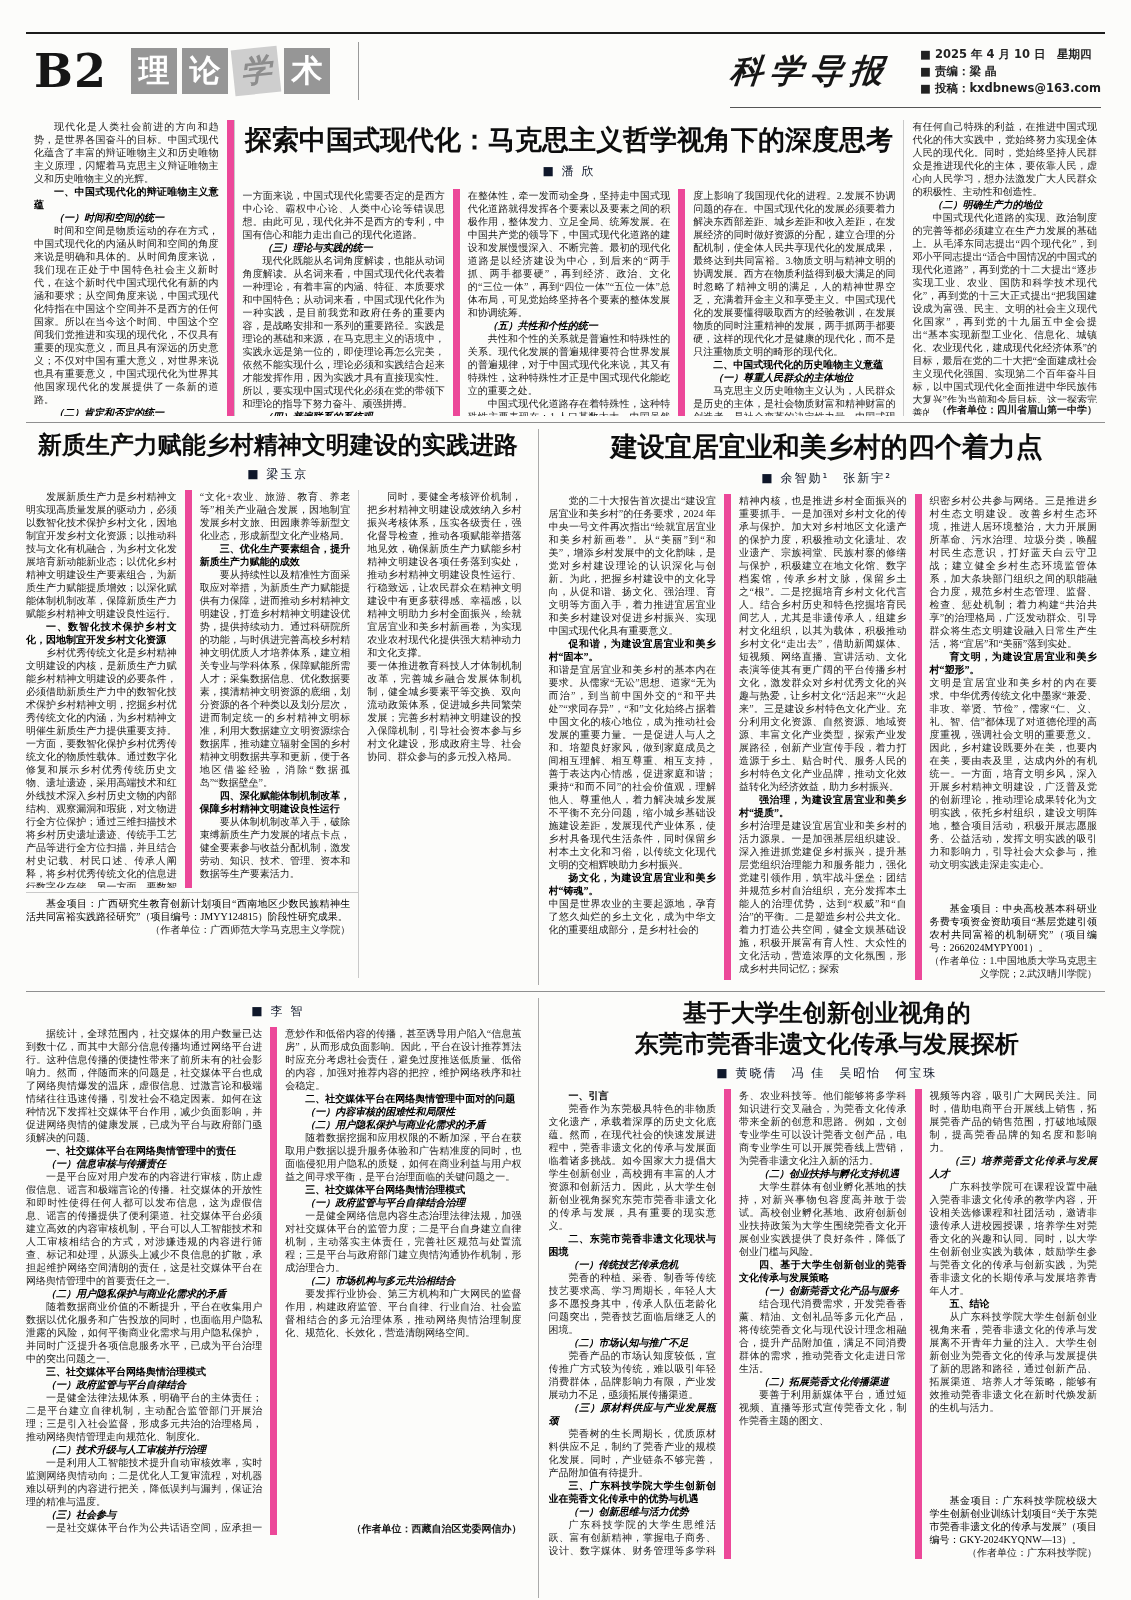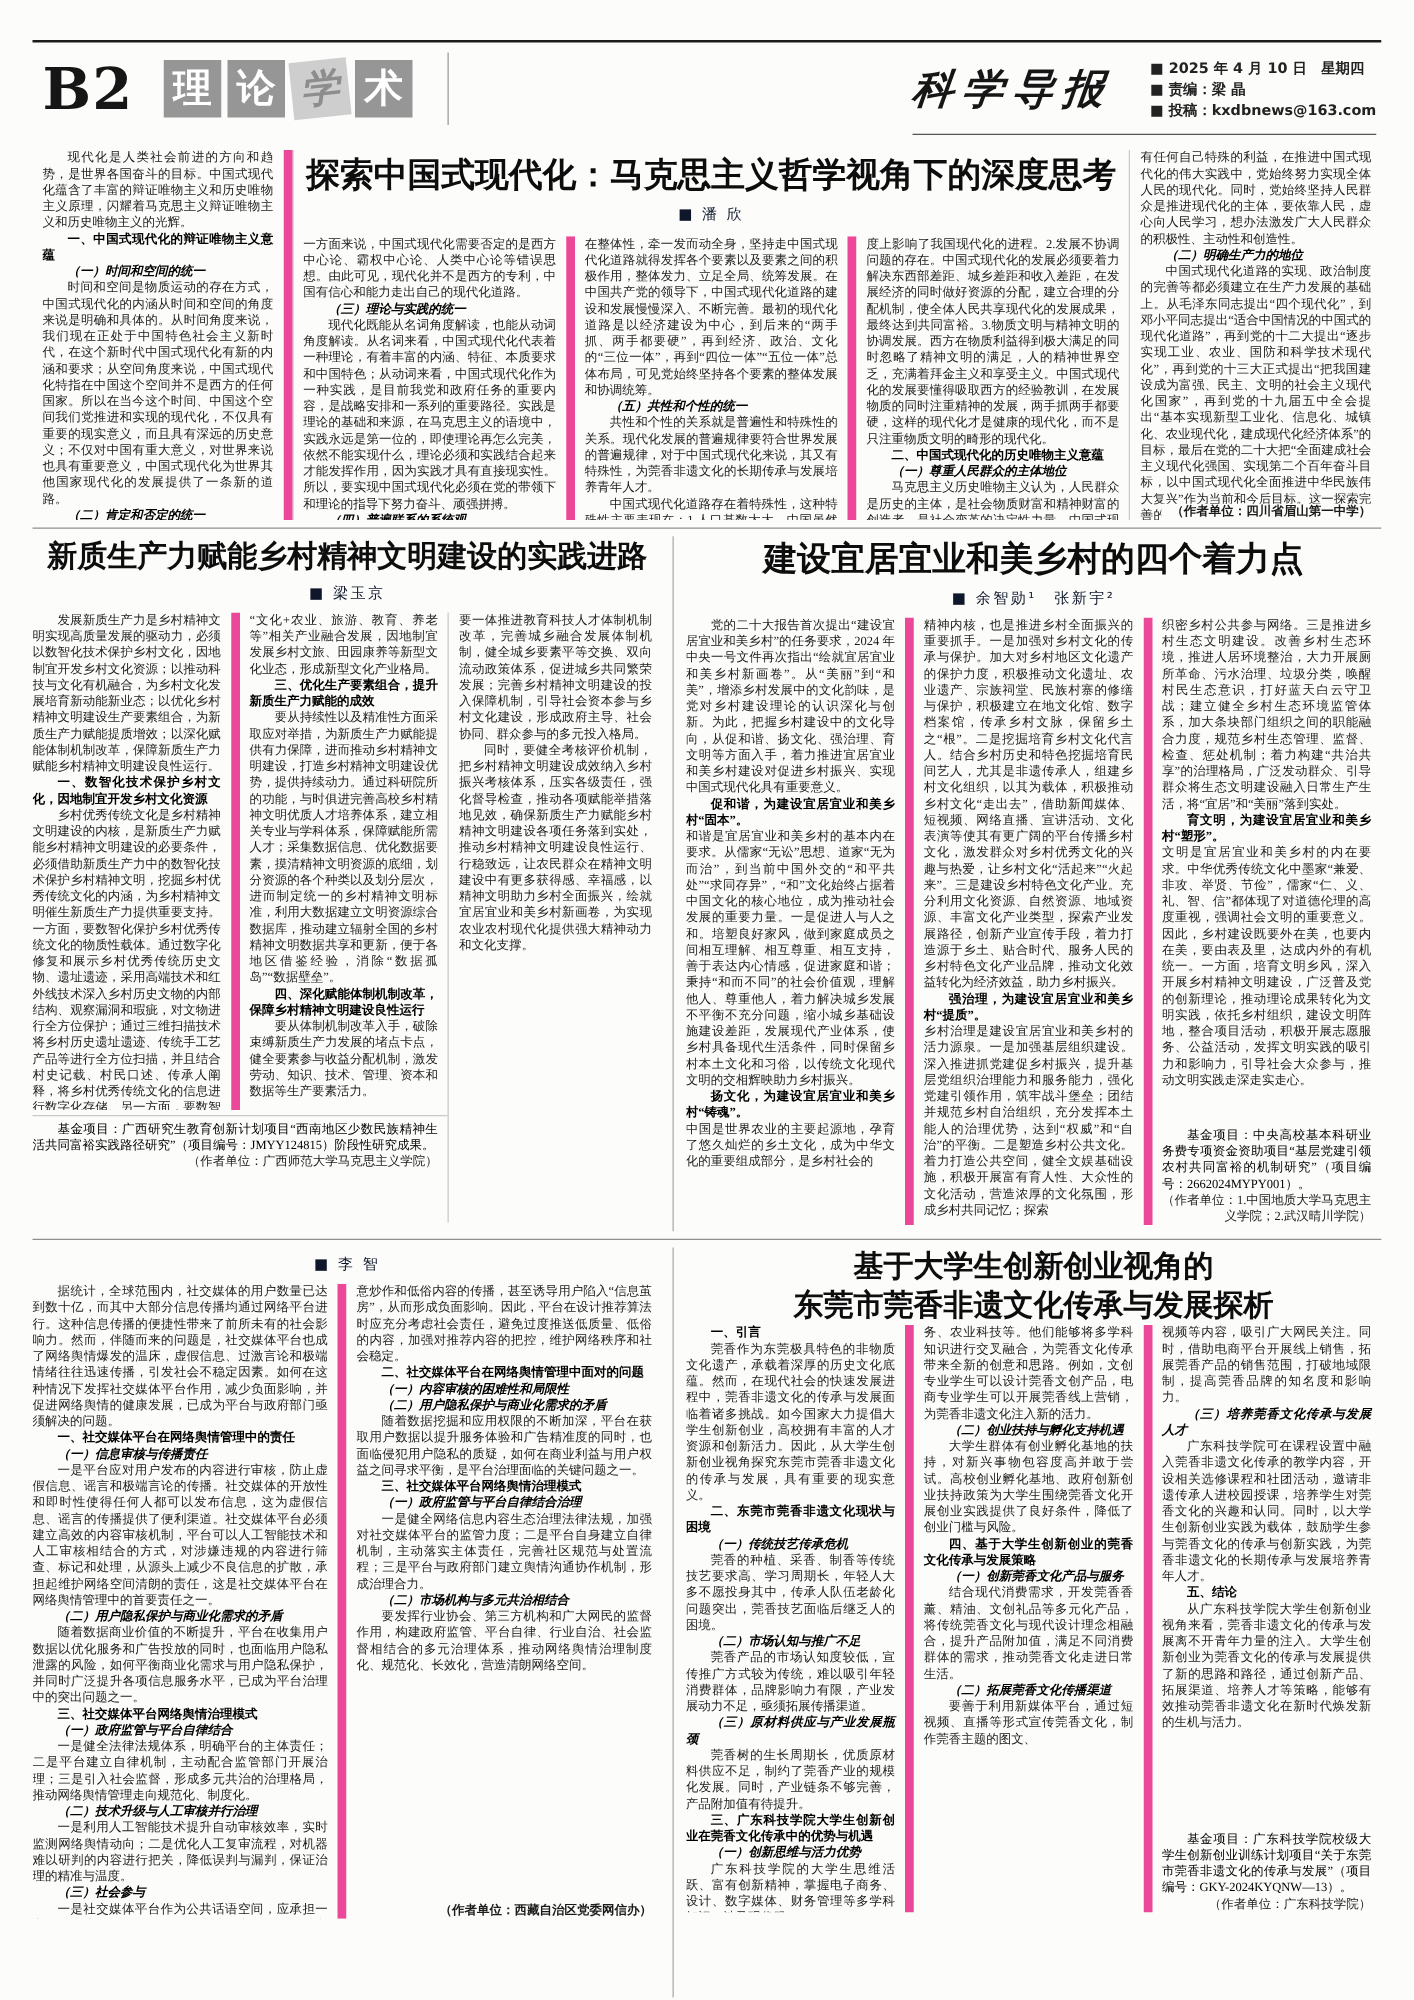--- a/index.html
+++ b/index.html
@@ -115,21 +115,21 @@
       <div class="cols">
         <div class="col">
             <p class="para cont">一方面来说，中国式现代化需要否定的是西方中心论、霸权中心论、人类中心论等错误思想。由此可见，现代化并不是西方的专利，中国有信心和能力走出自己的现代化道路。</p>
             <p class="para sub2">（三）理论与实践的统一</p>
             <p class="para">现代化既能从名词角度解读，也能从动词角度解读。从名词来看，中国式现代化代表着一种理论，有着丰富的内涵、特征、本质要求和中国特色；从动词来看，中国式现代化作为一种实践，是目前我党和政府任务的重要内容，是战略安排和一系列的重要路径。实践是理论的基础和来源，在马克思主义的语境中，实践永远是第一位的，即使理论再怎么完美，依然不能实现什么，理论必须和实践结合起来才能发挥作用，因为实践才具有直接现实性。所以，要实现中国式现代化必须在党的带领下和理论的指导下努力奋斗、顽强拼搏。</p>
             <p class="para sub2">（四）普遍联系的系统观</p>
           </div>
         <div class="col">
             <p class="para cont">在整体性，牵一发而动全身，坚持走中国式现代化道路就得发挥各个要素以及要素之间的积极作用，整体发力、立足全局、统筹发展。在中国共产党的领导下，中国式现代化道路的建设和发展慢慢深入、不断完善。最初的现代化道路是以经济建设为中心，到后来的“两手抓、两手都要硬”，再到经济、政治、文化的“三位一体”，再到“四位一体”“五位一体”总体布局，可见党始终坚持各个要素的整体发展和协调统筹。</p>
             <p class="para sub2">（五）共性和个性的统一</p>
-            <p class="para">共性和个性的关系就是普遍性和特殊性的关系。现代化发展的普遍规律要符合世界发展的普遍规律，对于中国式现代化来说，其又有特殊性，为莞香非遗文化的长期传承与发展培养青年人才。</p>
+            <p class="para">共性和个性的关系就是普遍性和特殊性的关系。现代化发展的普遍规律要符合世界发展的普遍规律，对于中国式现代化来说，其又有特殊性，这种特殊性才正是中国式现代化能屹立的重要之处。</p>
             <p class="para">中国式现代化道路存在着特殊性，这种特殊性主要表现在：1.人口基数太大。中国虽然是一个地大物博的国家，但是人口基数过于庞大，也就是说我国的现代化道路首先要面临的就是人口多、发展底子薄弱的问题，这种情况很大程</p>
           </div>
         <div class="col">
             <p class="para cont">度上影响了我国现代化的进程。2.发展不协调问题的存在。中国式现代化的发展必须要着力解决东西部差距、城乡差距和收入差距，在发展经济的同时做好资源的分配，建立合理的分配机制，使全体人民共享现代化的发展成果，最终达到共同富裕。3.物质文明与精神文明的协调发展。西方在物质利益得到极大满足的同时忽略了精神文明的满足，人的精神世界空乏，充满着拜金主义和享受主义。中国式现代化的发展要懂得吸取西方的经验教训，在发展物质的同时注重精神的发展，两手抓两手都要硬，这样的现代化才是健康的现代化，而不是只注重物质文明的畸形的现代化。</p>
             <p class="para sub1">二、中国式现代化的历史唯物主义意蕴</p>
             <p class="para sub2">（一）尊重人民群众的主体地位</p>
             <p class="para">马克思主义历史唯物主义认为，人民群众是历史的主体，是社会物质财富和精神财富的创造者，是社会变革的决定性力量。中国式现代化道路是在中国共产党领导下进行的正确道路，中国共产党始终代表最广大人民的根本利益，没</p>
           </div>
       </div>
     </div>
@@ -163,22 +163,22 @@
                 <p class="para sub1">四、深化赋能体制机制改革，保障乡村精神文明建设良性运行</p>
                 <p class="para">要从体制机制改革入手，破除束缚新质生产力发展的堵点卡点，健全要素参与收益分配机制，激发劳动、知识、技术、管理、资本和数据等生产要素活力。</p>
               </div>
           </div>
           <div class="fundblock">
             <p class="para fund">基金项目：广西研究生教育创新计划项目“西南地区少数民族精神生活共同富裕实践路径研究”（项目编号：JMYY124815）阶段性研究成果。</p>
             <p class="para attrib">（作者单位：广西师范大学马克思主义学院）</p>
           </div>
         </div>
         <div class="col a2-c3">
+            <p class="para">同时，要健全考核评价机制，把乡村精神文明建设成效纳入乡村振兴考核体系，压实各级责任，强化督导检查，推动各项赋能举措落地见效，确保新质生产力赋能乡村精神文明建设各项任务落到实处，推动乡村精神文明建设良性运行、行稳致远，让农民群众在精神文明建设中有更多获得感、幸福感，以精神文明助力乡村全面振兴，绘就宜居宜业和美乡村新画卷，为实现农业农村现代化提供强大精神动力和文化支撑。</p>
             <p class="para cont">要一体推进教育科技人才体制机制改革，完善城乡融合发展体制机制，健全城乡要素平等交换、双向流动政策体系，促进城乡共同繁荣发展；完善乡村精神文明建设的投入保障机制，引导社会资本参与乡村文化建设，形成政府主导、社会协同、群众参与的多元投入格局。</p>
-            <p class="para">同时，要健全考核评价机制，把乡村精神文明建设成效纳入乡村振兴考核体系，压实各级责任，强化督导检查，推动各项赋能举措落地见效，确保新质生产力赋能乡村精神文明建设各项任务落到实处，推动乡村精神文明建设良性运行、行稳致远，让农民群众在精神文明建设中有更多获得感、幸福感，以精神文明助力乡村全面振兴，绘就宜居宜业和美乡村新画卷，为实现农业农村现代化提供强大精神动力和文化支撑。</p>
           </div>
       </div>
     </div>
 
     <div class="a3">
       <h2 class="atitle">建设宜居宜业和美乡村的四个着力点</h2>
       <div class="byline">■ 余智勋¹　张新宇²</div>
       <div class="cols">
         <div class="col">
             <p class="para">党的二十大报告首次提出“建设宜居宜业和美乡村”的任务要求，2024 年中央一号文件再次指出“绘就宜居宜业和美乡村新画卷”。从“美丽”到“和美”，增添乡村发展中的文化韵味，是党对乡村建设理论的认识深化与创新。为此，把握乡村建设中的文化导向，从促和谐、扬文化、强治理、育文明等方面入手，着力推进宜居宜业和美乡村建设对促进乡村振兴、实现中国式现代化具有重要意义。</p>
@@ -239,20 +239,21 @@
             <p class="para attribabs">（作者单位：西藏自治区党委网信办）</p>
           </div>
       </div>
     </div>
 
     <div class="a5">
       <h2 class="atitle">
         <div>基于大学生创新创业视角的</div>
         <div>东莞市莞香非遗文化传承与发展探析</div>
       </h2>
+      <div class="byline">■ 黄晓倩　冯 佳　吴昭怡　何宝珠</div>
       <div class="cols">
         <div class="col">
             <p class="para sub1">一、引言</p>
             <p class="para">莞香作为东莞极具特色的非物质文化遗产，承载着深厚的历史文化底蕴。然而，在现代社会的快速发展进程中，莞香非遗文化的传承与发展面临着诸多挑战。如今国家大力提倡大学生创新创业，高校拥有丰富的人才资源和创新活力。因此，从大学生创新创业视角探究东莞市莞香非遗文化的传承与发展，具有重要的现实意义。</p>
             <p class="para sub1">二、东莞市莞香非遗文化现状与困境</p>
             <p class="para sub2">（一）传统技艺传承危机</p>
             <p class="para">莞香的种植、采香、制香等传统技艺要求高、学习周期长，年轻人大多不愿投身其中，传承人队伍老龄化问题突出，莞香技艺面临后继乏人的困境。</p>
             <p class="para sub2">（二）市场认知与推广不足</p>
             <p class="para">莞香产品的市场认知度较低，宣传推广方式较为传统，难以吸引年轻消费群体，品牌影响力有限，产业发展动力不足，亟须拓展传播渠道。</p>
             <p class="para sub2">（三）原材料供应与产业发展瓶颈</p>

